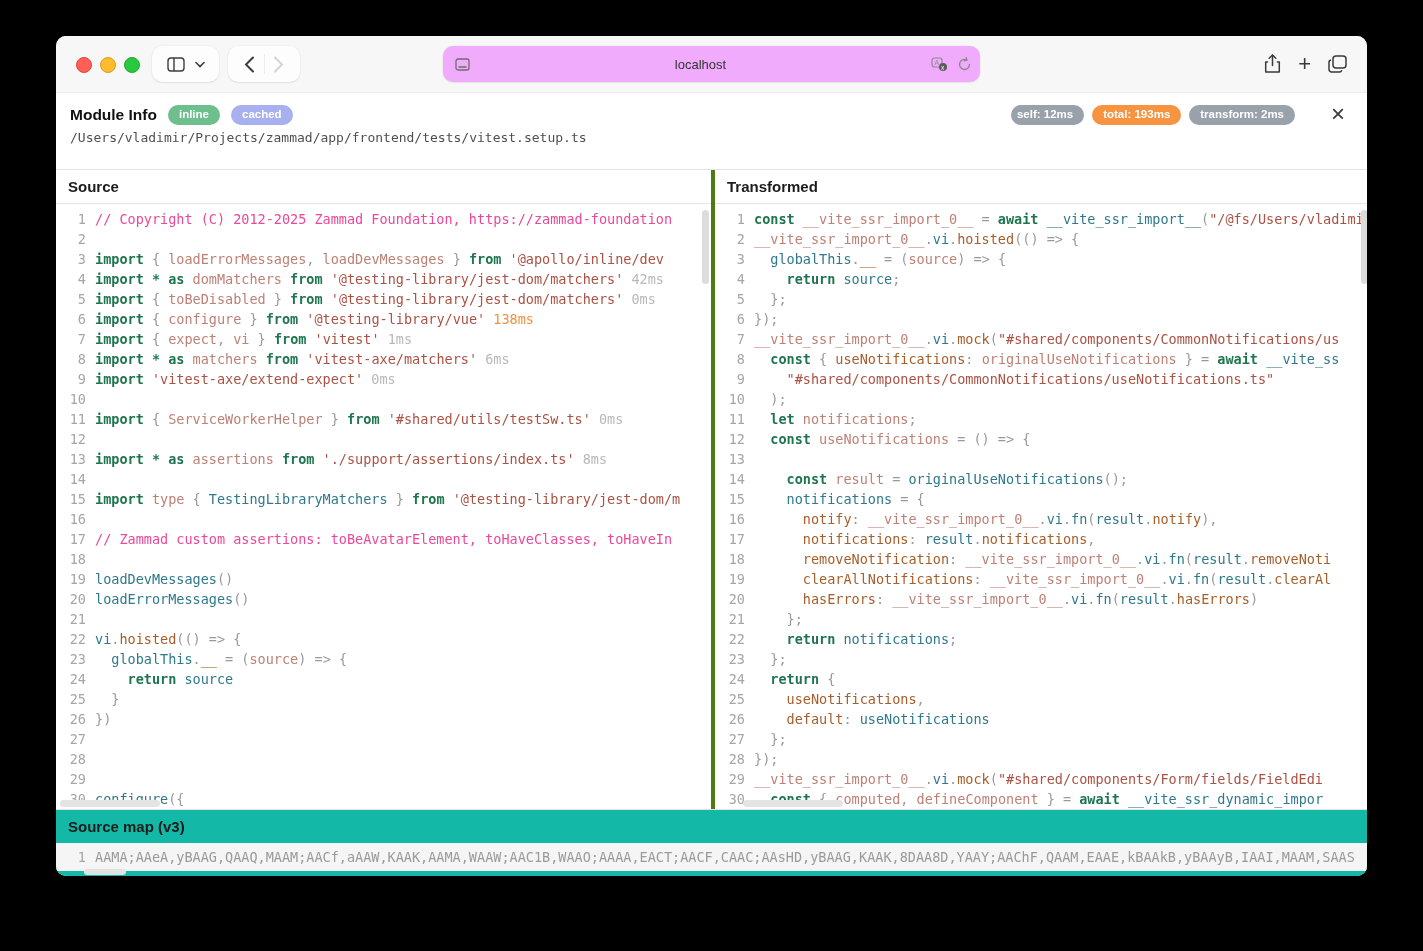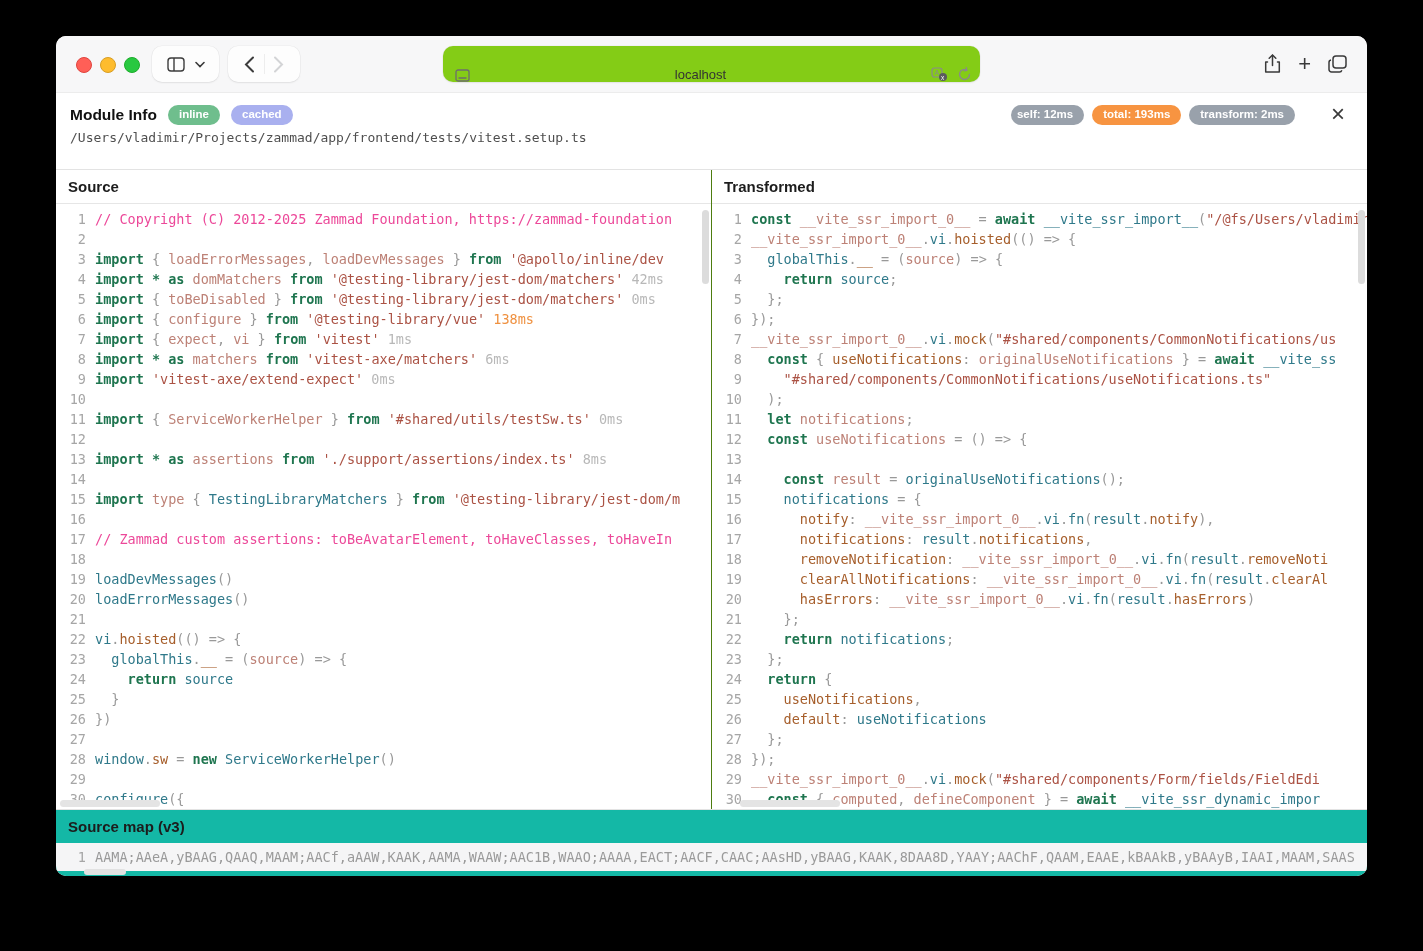--- a/index.html
+++ b/index.html
@@ -20,39 +20,39 @@
   .light{width:14px;height:14px;border-radius:50%;}
   .light.red{background:#ff5f57;border:0.5px solid #e0443e;}
   .light.yellow{background:#febc2e;border:0.5px solid #d89e24;}
   .light.green{background:#28c840;border:0.5px solid #1dad2b;}
   .tb-pill{position:absolute;top:10px;height:36px;background:#fdfdfd;border-radius:10px;
     box-shadow:0 0 0 0.5px rgba(0,0,0,.05),0 1px 2px rgba(0,0,0,.07);
     display:flex;align-items:center;justify-content:center;gap:10px;}
   .pill-sidebar{left:96px;width:67px;}
   .pill-nav{left:172px;width:72px;gap:18px;}
   .nav-sep{width:1px;height:20px;background:#ededed;position:absolute;left:50%;top:8px;}
-  .urlbar{position:absolute;left:387px;top:10px;width:537px;height:36px;background:#84cc16;
+  .urlbar{position:absolute;left:387px;top:10px;width:537px;height:36px;background:#f0abfc;
     border-radius:10px;box-shadow:0 0 0 0.5px rgba(0,0,0,.05),0 1px 2px rgba(0,0,0,.06);
-    display:flex;align-items:flex-end;}
+    display:flex;align-items:center;}
   .url-text{flex:1;text-align:center;font-size:13px;color:#333;}
   .tb-right{position:absolute;right:20px;top:10px;height:36px;display:flex;align-items:center;gap:17px;}
   .icon-btn{background:none;border:none;padding:0;display:flex;align-items:center;justify-content:center;cursor:default;color:#3c3c3c;}
   .plus-glyph{font-size:22px;color:#3a3a3a;line-height:1;font-weight:400;}
   
   .mod-header{height:76px;flex:0 0 auto;position:relative;background:#fff;}
   .mod-row{display:flex;align-items:center;gap:11px;padding:12px 14px 0 14px;}
   .mod-title{font-size:15.5px;font-weight:bold;color:#111;}
   .badge{font-size:11.5px;font-weight:bold;color:#fff;border-radius:999px;padding:3px 11px;line-height:1.2;}
   .mod-timings{position:absolute;right:72px;top:12px;display:flex;gap:8px;}
   .close-x{position:absolute;right:16px;top:8px;font-size:24px;color:#3a3a3a;background:none;border:none;line-height:1;}
   .mod-path{padding:5px 14px 0 14px;font-family:"DejaVu Sans Mono",monospace;font-size:13px;color:#4f4f4f;}
   
   .panes{flex:0 0 auto;height:639px;display:flex;border-top:1px solid #e3e3e3;}
   .pane{width:655px;flex:0 0 auto;display:flex;flex-direction:column;overflow:hidden;}
-  .pane.right{border-left:1px solid #4d7c0f;width:655px;}
+  .pane.right{border-left:4px solid #4d7c0f;width:655px;}
   .pane-header{font-size:15px;font-weight:bold;color:#1c1c1c;padding:8px 12px;border-bottom:1px solid #e6e6e6;flex:0 0 auto;}
   .pane-code{position:relative;flex:1;overflow:hidden;padding-top:5px;
     font-family:"DejaVu Sans Mono",monospace;font-size:13.5px;line-height:20px;}
   .code-line{display:flex;height:20px;white-space:pre;}
   .ln{width:30px;min-width:30px;text-align:right;color:#a6a6a6;padding-right:9px;}
   .cd{white-space:pre;}
   .tk-k{color:#1e754f;font-weight:bold;}
   .tk-v{color:#bd8176;}
   .tk-s{color:#ab5244;}
   .tk-t{color:#2f798a;}
@@ -201,21 +201,21 @@
           <div class="code-line"><span class="ln">18</span><span class="cd"></span></div>
           <div class="code-line"><span class="ln">19</span><span class="cd"><span class="tk-t">loadDevMessages</span><span class="tk-g">()</span></span></div>
           <div class="code-line"><span class="ln">20</span><span class="cd"><span class="tk-t">loadErrorMessages</span><span class="tk-g">()</span></span></div>
           <div class="code-line"><span class="ln">21</span><span class="cd"></span></div>
           <div class="code-line"><span class="ln">22</span><span class="cd"><span class="tk-t">vi</span><span class="tk-g">.</span><span class="tk-p">hoisted</span><span class="tk-g">(() =&gt; {</span></span></div>
           <div class="code-line"><span class="ln">23</span><span class="cd"><span class="tk-g">  </span><span class="tk-t">globalThis</span><span class="tk-g">.</span><span class="tk-p">__</span><span class="tk-g"> = (</span><span class="tk-v">source</span><span class="tk-g">) =&gt; {</span></span></div>
           <div class="code-line"><span class="ln">24</span><span class="cd"><span class="tk-g">    </span><span class="tk-k">return </span><span class="tk-t">source</span></span></div>
           <div class="code-line"><span class="ln">25</span><span class="cd"><span class="tk-g">  }</span></span></div>
           <div class="code-line"><span class="ln">26</span><span class="cd"><span class="tk-g">})</span></span></div>
           <div class="code-line"><span class="ln">27</span><span class="cd"></span></div>
-          <div class="code-line"><span class="ln">28</span><span class="cd"><span class="tk-t">window</span><span class="tk-g">.</span><span class="tk-p">sw</span><span class="tk-g"> = </span><span class="tk-k">new </span><span class="tk-t">ServiceWorkerHelper</span><span class="tk-g">()</span></span></div>
+          <div class="code-line"><span class="ln">28</span></div>
           <div class="code-line"><span class="ln">29</span><span class="cd"></span></div>
           <div class="code-line"><span class="ln">30</span><span class="cd"><span class="tk-t">configure</span><span class="tk-g">({</span></span></div>
         </div>
     </div>
     <div class="pane right">
       <div class="pane-header">Transformed</div>
       <div class="pane-code">
         <div class="vthumb"></div>
         <div class="hthumb trs"></div>
       <div class="code-line"><span class="ln">1</span><span class="cd"><span class="tk-k">const </span><span class="tk-v">__vite_ssr_import_0__</span><span class="tk-g"> = </span><span class="tk-k">await </span><span class="tk-t">__vite_ssr_import__</span><span class="tk-g">(</span><span class="tk-s">"/@fs/Users/vladimir</span></span></div>

